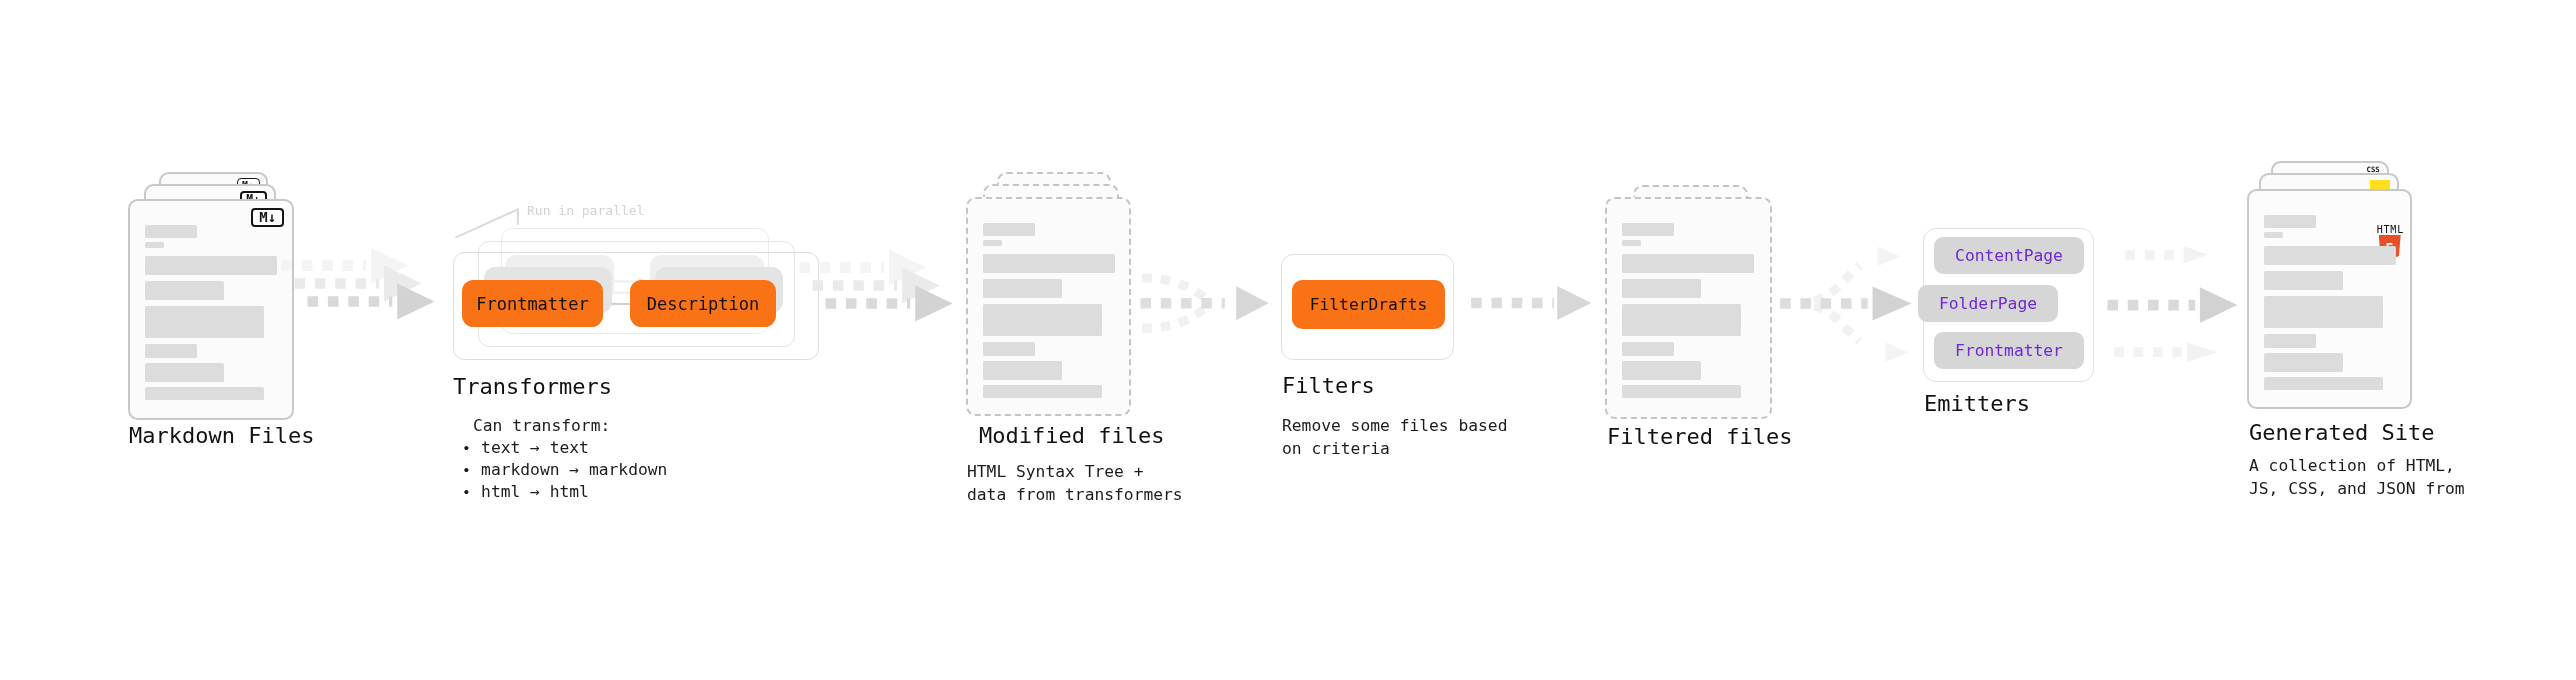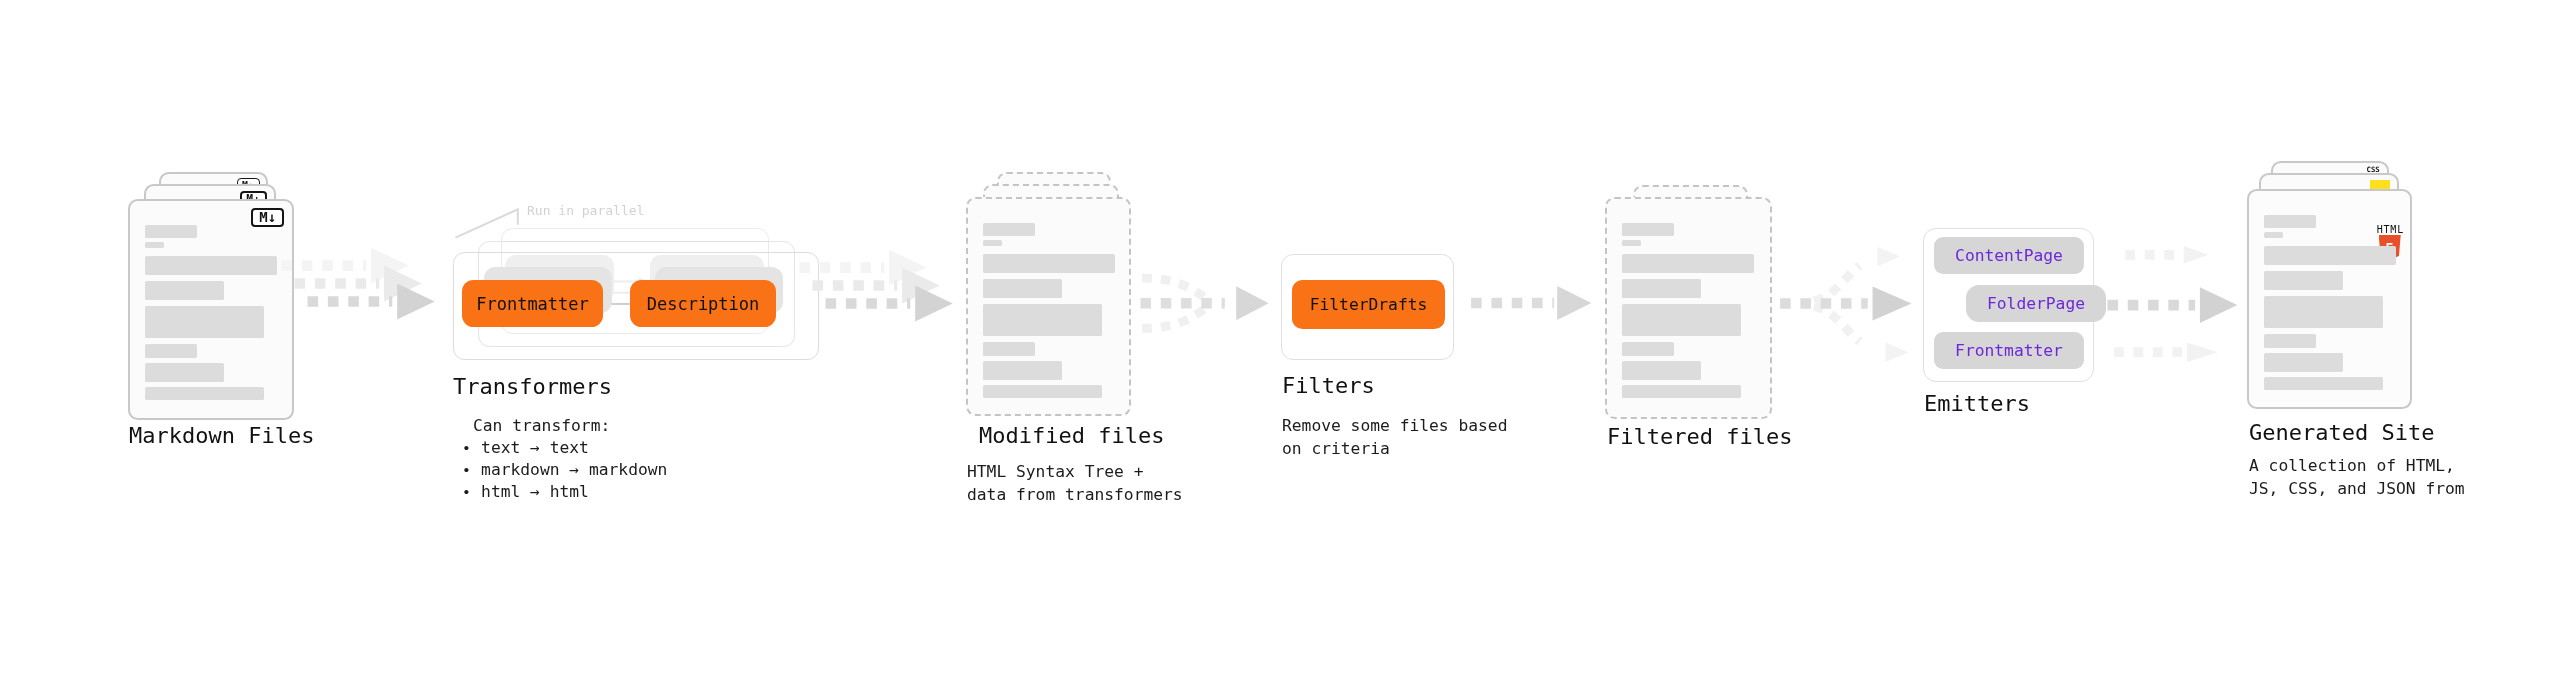--- a/index.html
+++ b/index.html
@@ -232,21 +232,21 @@
     <path d="M 52,80 C 80,72 88,52 108,36" stroke="#f1f1f1" stroke-width="11" stroke-dasharray="12 11" fill="none"></path>
     <polygon points="130,13 158,25 130,37" fill="#f3f3f3"></polygon>
     <path d="M 52,86 C 80,94 88,114 108,130" stroke="#f1f1f1" stroke-width="11" stroke-dasharray="12 11" fill="none"></path>
     <polygon points="140,131 168,143 140,155" fill="#f3f3f3"></polygon>
     <line x1="10" y1="83" x2="118" y2="83" stroke="#dcdcdc" stroke-width="13" stroke-dasharray="13 12"></line>
     <polygon points="124,62 172,83 124,104" fill="#d2d2d2"></polygon>
   </svg>
 
   <div class="panel" style="left:1923px;top:228px;width:171px;height:154px;border-radius:13px;"></div>
   <div class="emit-pill" style="left:1934px;top:237px;width:150px;height:37px;">ContentPage</div>
-  <div class="emit-pill" style="left:1966px;top:285px;width:140px;height:37px;border-radius:13px;">FolderPage</div>
+  <div class="emit-pill" style="left:1918px;top:285px;width:140px;height:37px;">FolderPage</div>
   <div class="emit-pill" style="left:1934px;top:332px;width:150px;height:37px;">Frontmatter</div>
   <div class="node-label" style="left:1924px;top:391px;">Emitters</div>
 
   <svg style="left:2101px;top:236px;" width="146" height="135" viewBox="0 0 180 166">
     <g>
         <line x1="30" y1="23" x2="98" y2="23" stroke="#f2f2f2" stroke-width="12" stroke-dasharray="12 12"></line>
         <polygon points="102,12 132,23 102,34" fill="#f2f2f2"></polygon>
       </g>
     <g>
         <line x1="8" y1="85" x2="116" y2="85" stroke="#d9d9d9" stroke-width="13" stroke-dasharray="13 12"></line>

